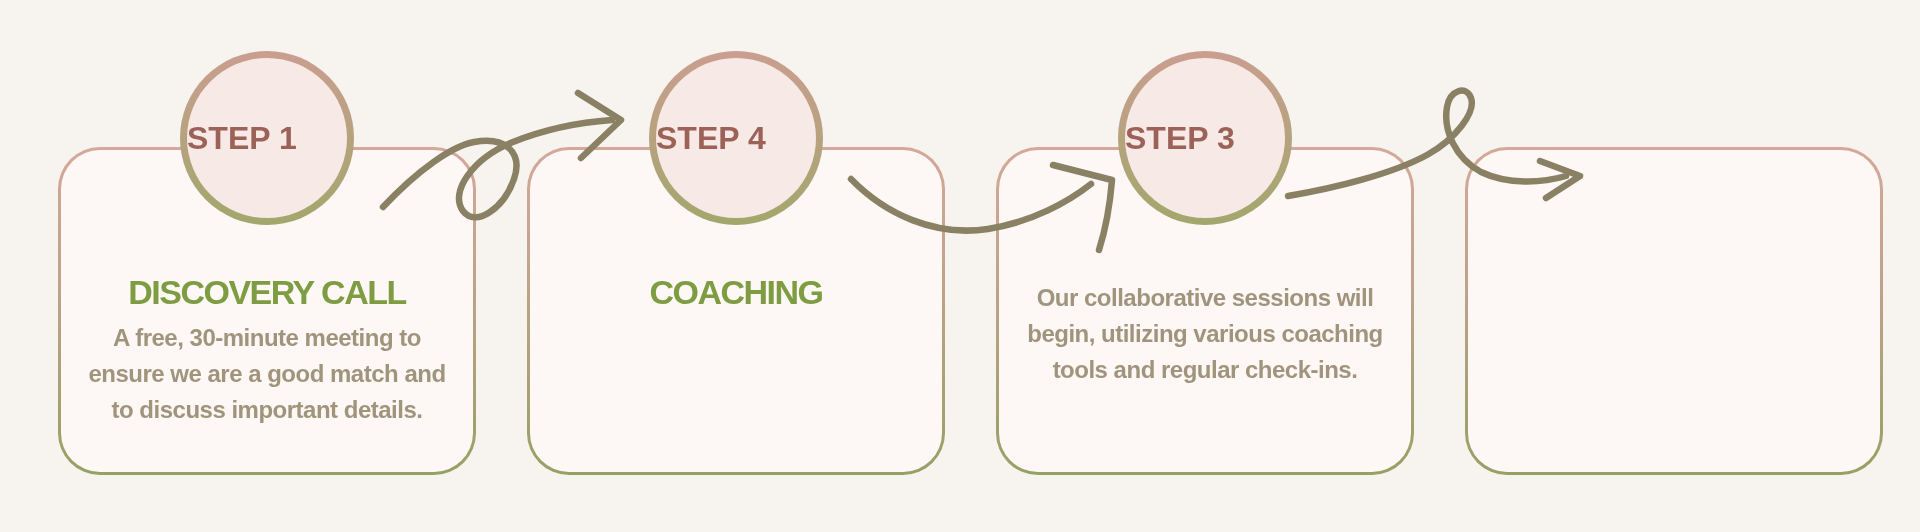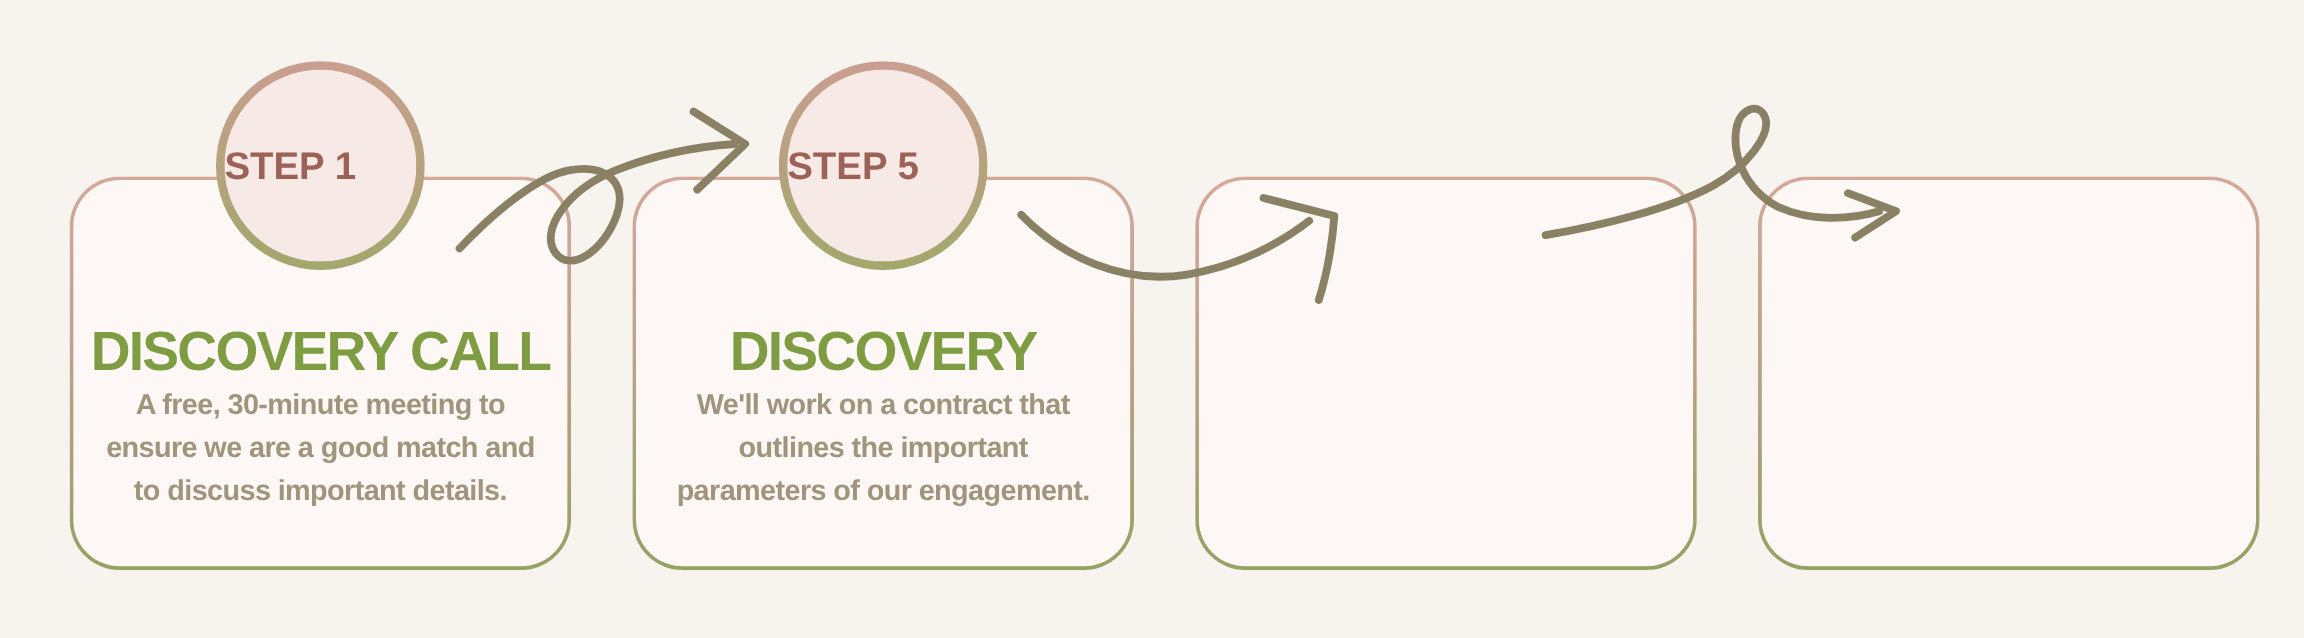--- a/index.html
+++ b/index.html
@@ -60,21 +60,21 @@
     color:var(--badge_text);
     letter-spacing:0px;
   }
   .card-content{
     position:absolute;inset:0;
     padding:122px 8px 0 8px;
     text-align:center;
   }
   .card-title{
     margin:0;
-    font-size:46px;line-height:40px;font-weight:bold;
+    font-size:34px;line-height:40px;font-weight:bold;
     letter-spacing:-1.5px;
     color:var(--title_text);
   }
   .card-desc{
     margin:8px 0 0 0;
     font-size:24px;line-height:36px;font-weight:bold;
     letter-spacing:-0.5px;
     color:var(--body_text);
     white-space:pre;
   }
@@ -119,32 +119,35 @@
     <div class="card-content">
       <h2 class="card-title">DISCOVERY CALL</h2>
       <p class="card-desc">A free, 30-minute meeting to
 ensure we are a good match and
 to discuss important details.</p>
     </div>
   </div>
 
   <div class="card c2">
     <div class="badge">
-      <span class="badge-label">STEP 5</span>
+      <span class="badge-label">STEP 4</span>
     </div>
     <div class="card-content">
-      <h2 class="card-title">DISCOVERY</h2>
-      <p class="card-desc">We'll work on a contract that
-outlines the important
-parameters of our engagement.</p>
+      <h2 class="card-title">COACHING</h2>
     </div>
   </div>
 
   <div class="card c3">
+    <div class="badge">
+      <span class="badge-label">STEP 3</span>
+    </div>
     <div class="card-content">
+      <p class="card-desc">Our collaborative sessions will
+begin, utilizing various coaching
+tools and regular check-ins.</p>
     </div>
   </div>
 
   <div class="card c4">
     <div class="card-content">
     </div>
   </div>
 
 </div>
 

